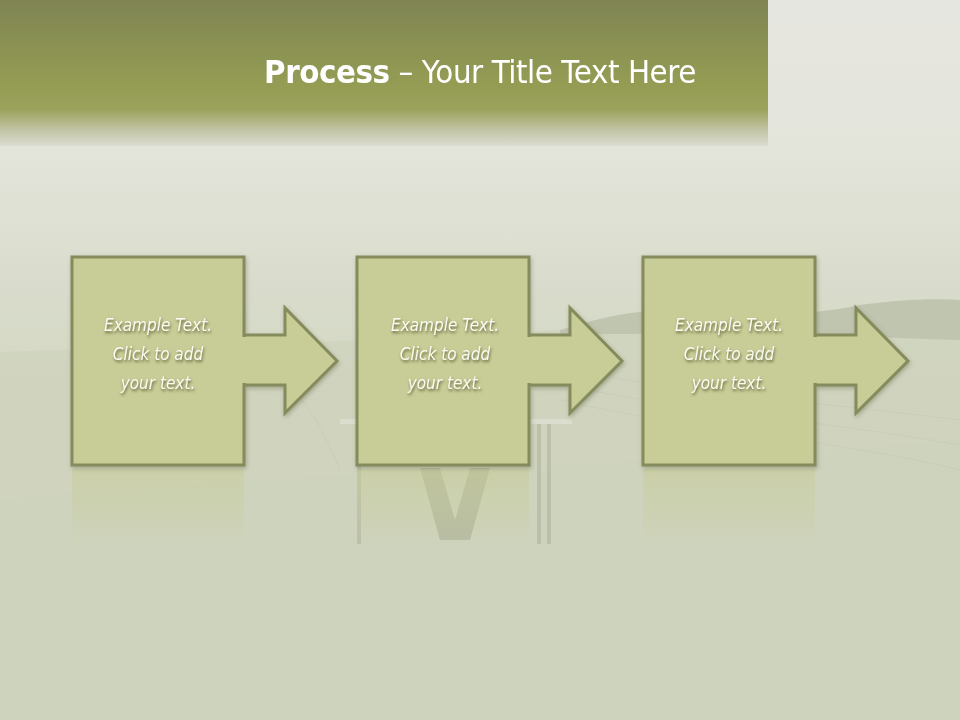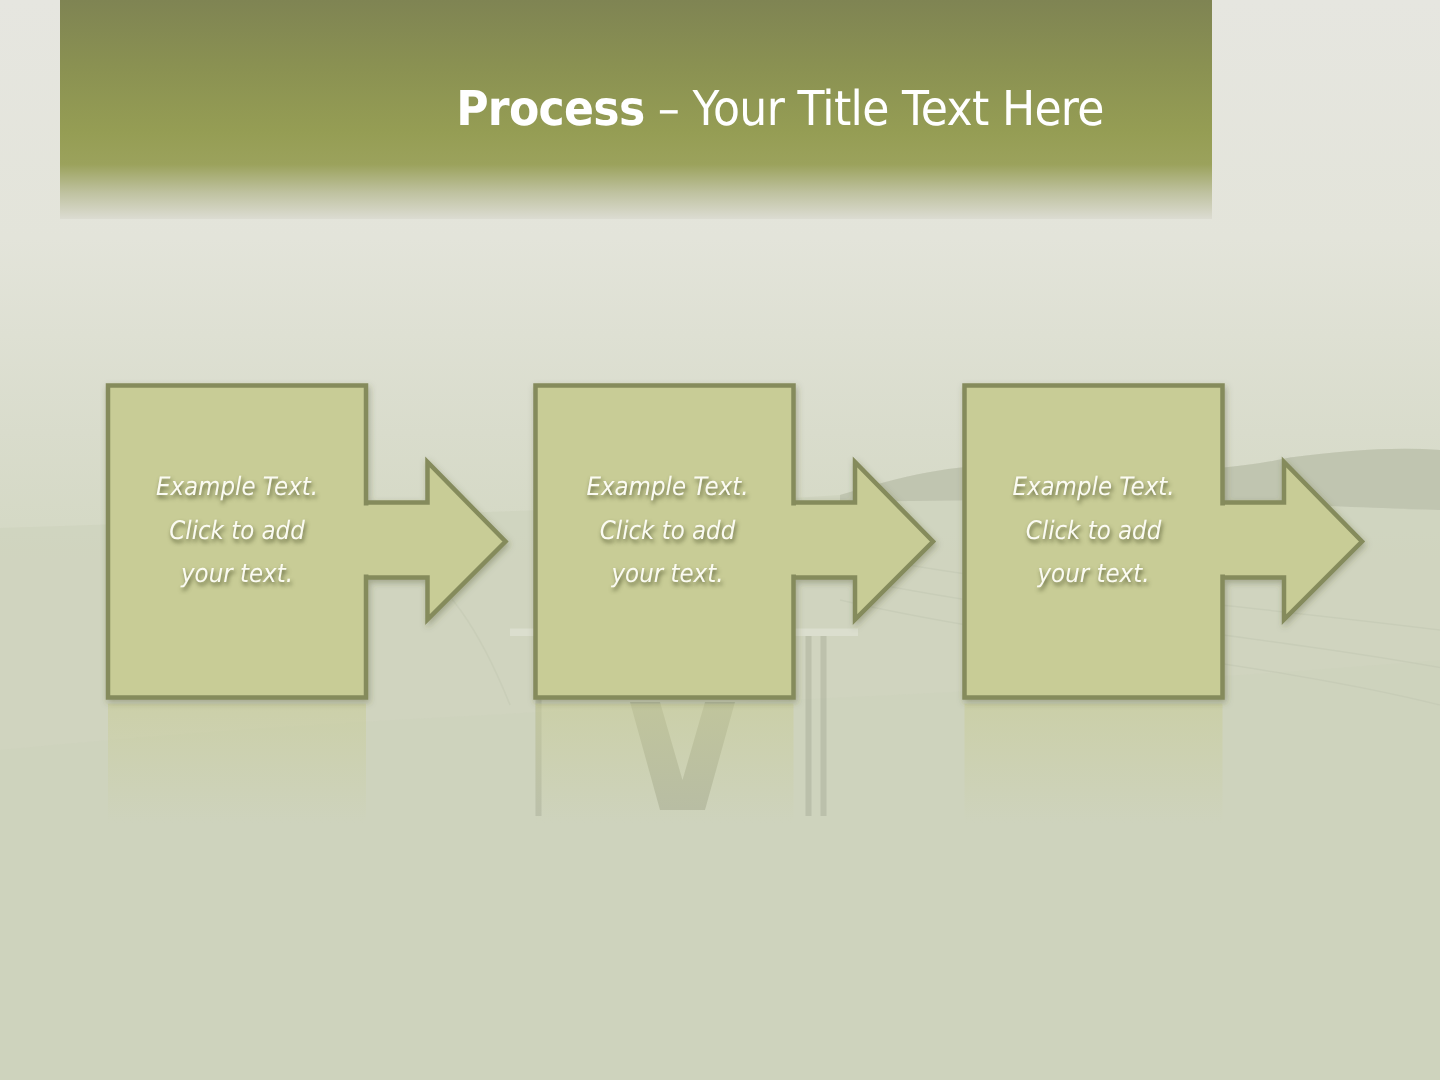--- a/index.html
+++ b/index.html
@@ -1,21 +1,21 @@
 <!DOCTYPE html>
 <html><head>
 <meta charset="utf-8">
 <style>
   html, body { margin:0; padding:0; }
   body { width:960px; height:720px; overflow:hidden; position:relative; font-family:"Liberation Sans", sans-serif; }
   .slide { position:absolute; left:0; top:0; width:960px; height:720px; overflow:hidden;
     background: linear-gradient(180deg, #e6e6e0 0%, #e3e4da 22%, #d9dccc 40%, #d2d7c1 55%, #d0d5c0 70%, #cfd3c2 100%); }
   .hills { position:absolute; left:0; top:0; width:960px; height:720px; }
   .header { position:absolute; left:0; top:0; width:768px; height:146px;
-    background: linear-gradient(180deg, #7f8453 0%, #8a9152 30%, #959d54 60%, #9ba25c 75%, #bfc2a0 88%, #dcdcd2 100%); margin-left: 40px; }
+    background: linear-gradient(180deg, #7f8453 0%, #8a9152 30%, #959d54 60%, #9ba25c 75%, #bfc2a0 88%, #dcdcd2 100%); }
   .title { position:absolute; left:0; top:52px; width:960px; text-align:center; color:#ffffff;
     font-family:"DejaVu Sans", sans-serif; font-size:32px; letter-spacing:-0.5px; line-height:40px;
     transform: scaleX(0.92); transform-origin:center; }
   .title .bold { font-weight:bold; }
   .flow { position:absolute; left:0; top:0; width:960px; height:720px; }
   .step-text { position:absolute; width:172px; text-align:center; color:#fbfbf2;
     font-family:"DejaVu Sans", sans-serif; font-style:italic; font-size:17px; line-height:29px;
     text-shadow: 1px 2px 3px rgba(60,65,30,0.75); transform: scaleX(0.9); }
   .reflect { position:absolute; top:469px; width:172px; height:80px;
     background: linear-gradient(180deg, rgba(200,204,150,0.55), rgba(200,204,150,0)); }

